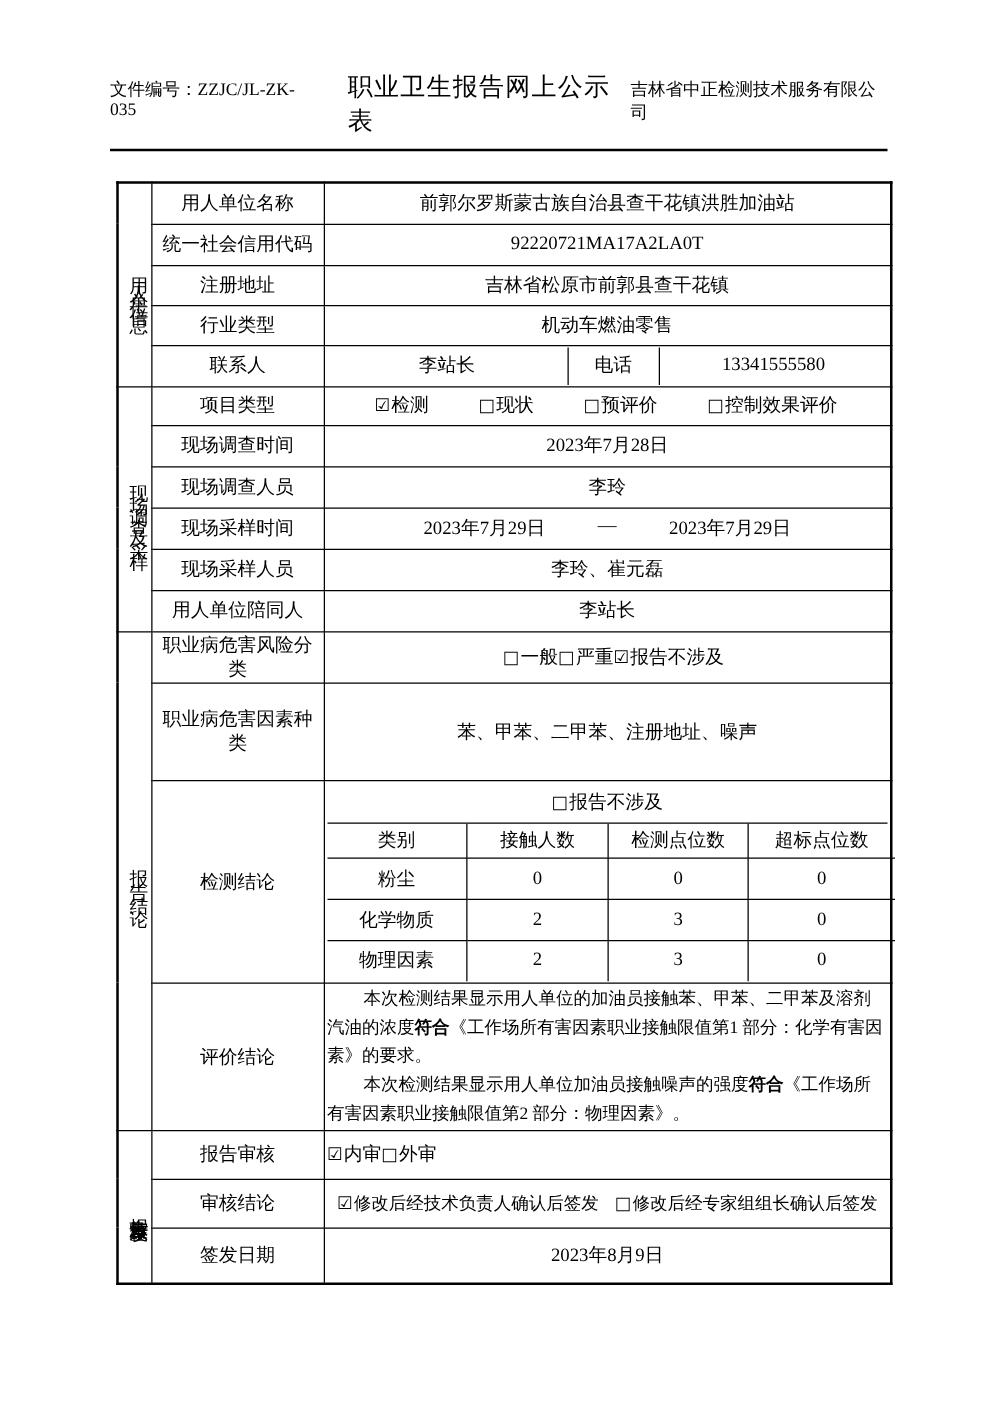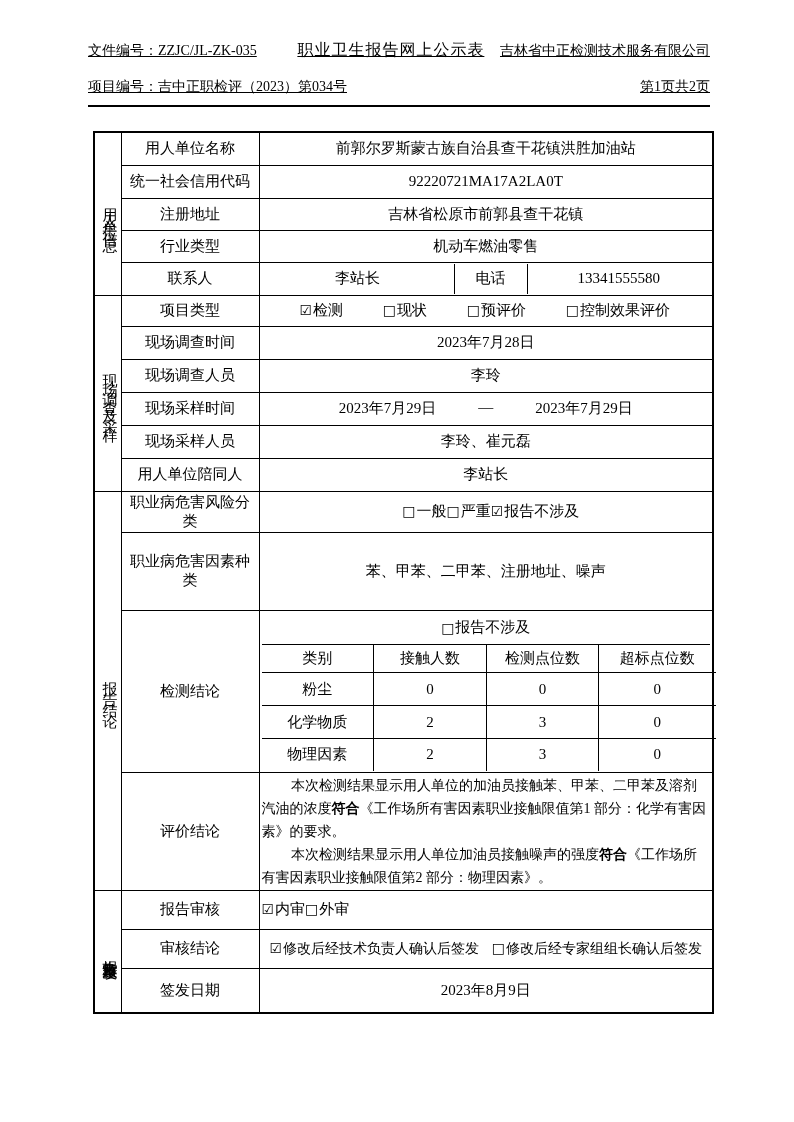--- a/index.html
+++ b/index.html
@@ -1,23 +1,23 @@
 <!DOCTYPE html>
 <html><head>
 <meta charset="utf-8">
 <style>
   html,body{margin:0;padding:0;}
   body{
     width:794px;height:1122px;background:#ffffff;color:#000;
     font-family:"Liberation Serif","DejaVu Serif",serif;
     position:relative;overflow:hidden;
   }
-  .header{margin:0 84px 0 88px;padding-top:40px;text-decoration:underline;}
+  .header{margin:0 84px 0 88px;padding-top:56px;}
   .hline1{display:flex;justify-content:space-between;align-items:baseline;font-size:14px;}
-  .doc-title{font-size:16px;letter-spacing:1px;margin-left:25px;}
+  .doc-title{font-size:20px;letter-spacing:1px;margin-left:25px;}
   .hline2{display:flex;justify-content:space-between;align-items:baseline;font-size:14px;margin-top:17px;}
   .hrule{border-bottom:2px solid #000;margin-top:9px;}
 
   table.form{
     border-collapse:collapse;table-layout:fixed;
     margin:24px 0 0 93px;width:619px;font-size:15px;
   }
   table.form td{border:1px solid #000;padding:1px 2px;vertical-align:middle;}
   table.form{border:2px solid #000;}
   td.section{text-align:center;padding:0;}
@@ -68,24 +68,20 @@
 </style>
 </head>
 <body>
 
 <div class="header">
   <div class="hline1">
     <span>文件编号：ZZJC/JL-ZK-035</span>
     <span class="doc-title">职业卫生报告网上公示表</span>
     <span>吉林省中正检测技术服务有限公司</span>
   </div>
-  <div class="hline2">
-    <span>项目编号：吉中正职检评（2023）第034号</span>
-    <span>第1页共2页</span>
-  </div>
   <div class="hrule"></div>
 </div>
 
 <table class="form">
   <colgroup>
       <col style="width:27px">
       <col style="width:138px">
       <col style="width:454px">
     </colgroup>
 

